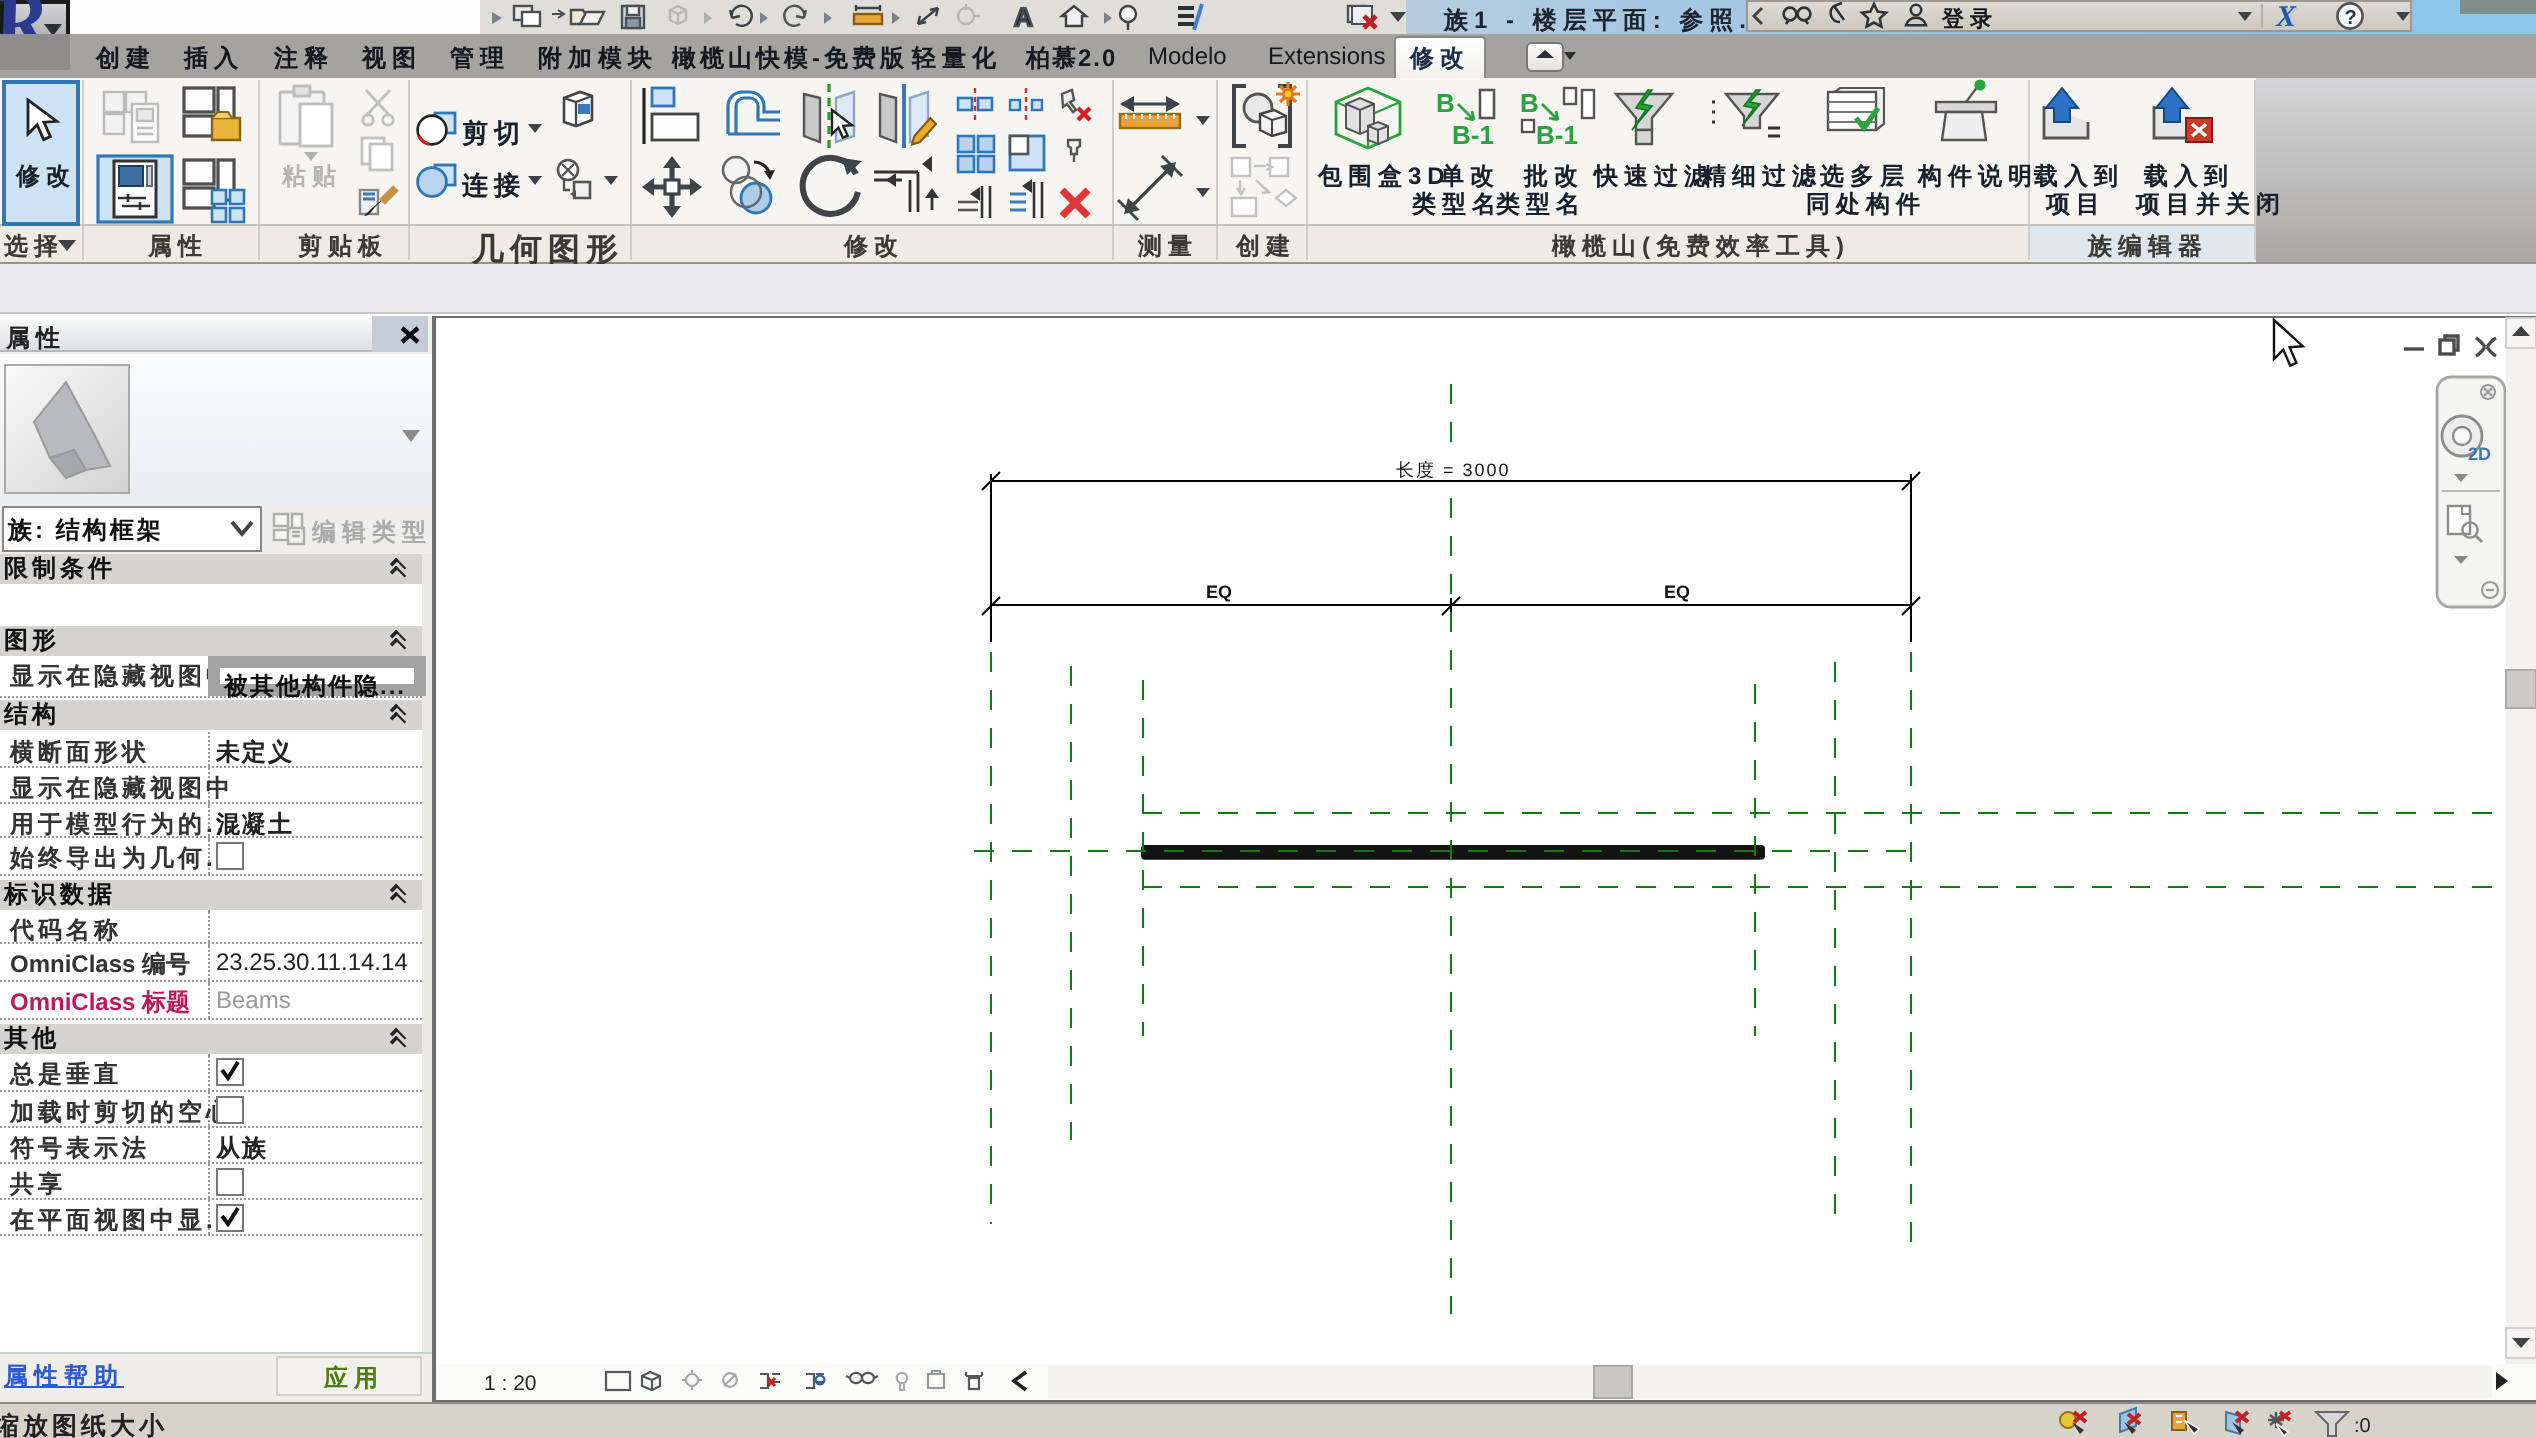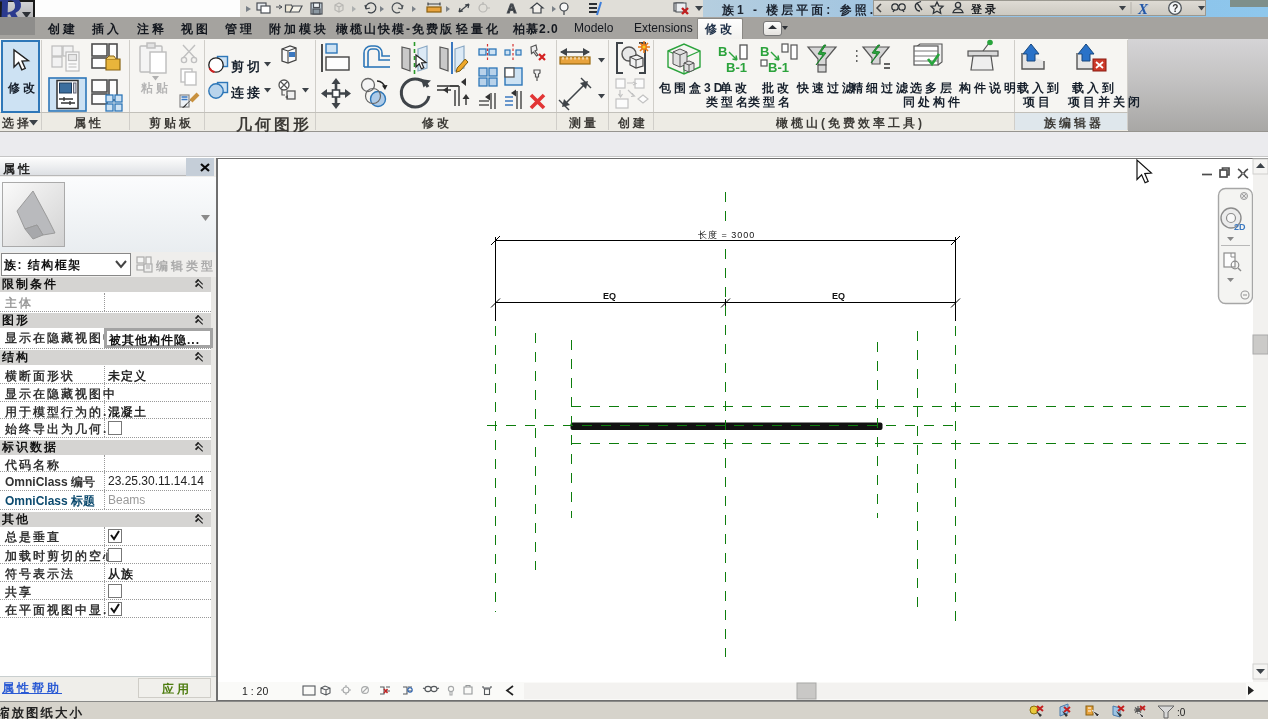--- a/index.html
+++ b/index.html
@@ -462,28 +462,25 @@
           <rect x="1" y="9" width="7" height="5"></rect>
           <rect x="8" y="8" width="8" height="8" fill="#eee"></rect>
           <path d="M10 10 h4 M10 12 h4"></path>
         </g>
   </svg>
   <div class="abs cjk" style="left:156px;top:100px;font-size:12px;color:#ababab">编辑类型</div>
   <div id="ptable" style="position:absolute;left:0;top:119px;width:216px;height:399px">
     <div class="abs" style="left:0;top:0;width:211px;height:399px;background:#fff"></div>
     <div class="abs" style="left:211px;top:0;width:5px;height:399px;background:#e9e8e5"></div>
     <div class="ph" style="top:0">限制条件</div>
-    <div class="pr" style="top:16px;height:19px">
-          <span class="plbl" style="color:#9a9a9a">主体</span>
-        </div>
     <div class="ph" style="top:36px">图形</div>
     <div class="pr" style="top:51px;height:21px">
           <span class="plbl">显示在隐藏视图中</span>
         </div>
-    <div class="abs" style="left:104px;top:51px;width:109px;height:20px;border:3px solid #a3a3a3;background:#fff;box-sizing:border-box">
+    <div class="abs" style="left:104px;top:51px;width:109px;height:20px;border:6px solid #a3a3a3;background:#fff;box-sizing:border-box">
           <span class="cjk" style="position:absolute;left:2px;top:1px;font-size:12px;letter-spacing:1px;color:#111;white-space:nowrap">被其他构件隐...</span>
         </div>
     <div class="ph" style="top:73px">结构</div>
     <div class="pr" style="top:89px;height:18px">
           <span class="plbl">横断面形状</span>
           <span class="pval" style="font-weight:bold">未定义</span>
         </div>
     <div class="pr" style="top:107px;height:18px">
           <span class="plbl">显示在隐藏视图中</span>
         </div>
@@ -497,21 +494,21 @@
         </div>
     <div class="ph" style="top:163px">标识数据</div>
     <div class="pr" style="top:178px;height:17px">
           <span class="plbl">代码名称</span>
         </div>
     <div class="pr" style="top:195px;height:19px">
           <span class="plbl" style="letter-spacing:0">OmniClass 编号</span>
           <span class="pval" style="letter-spacing:0">23.25.30.11.14.14</span>
         </div>
     <div class="pr" style="top:214px;height:19px">
-          <span class="plbl" style="letter-spacing:0;color:#0c4a6e">OmniClass 标题</span>
+          <span class="plbl" style="letter-spacing:0;color:#be185d">OmniClass 标题</span>
           <span class="pval" style="letter-spacing:0;color:#9a9a9a">Beams</span>
         </div>
     <div class="ph" style="top:235px">其他</div>
     <div class="pr" style="top:250px;height:19px">
           <span class="plbl">总是垂直</span>
           <span class="pbox">
             <svg width="11" height="11">
               <path d="M2 5 l3 4 5 -8" stroke="#111" stroke-width="2" fill="none"></path>
             </svg>
           </span>

